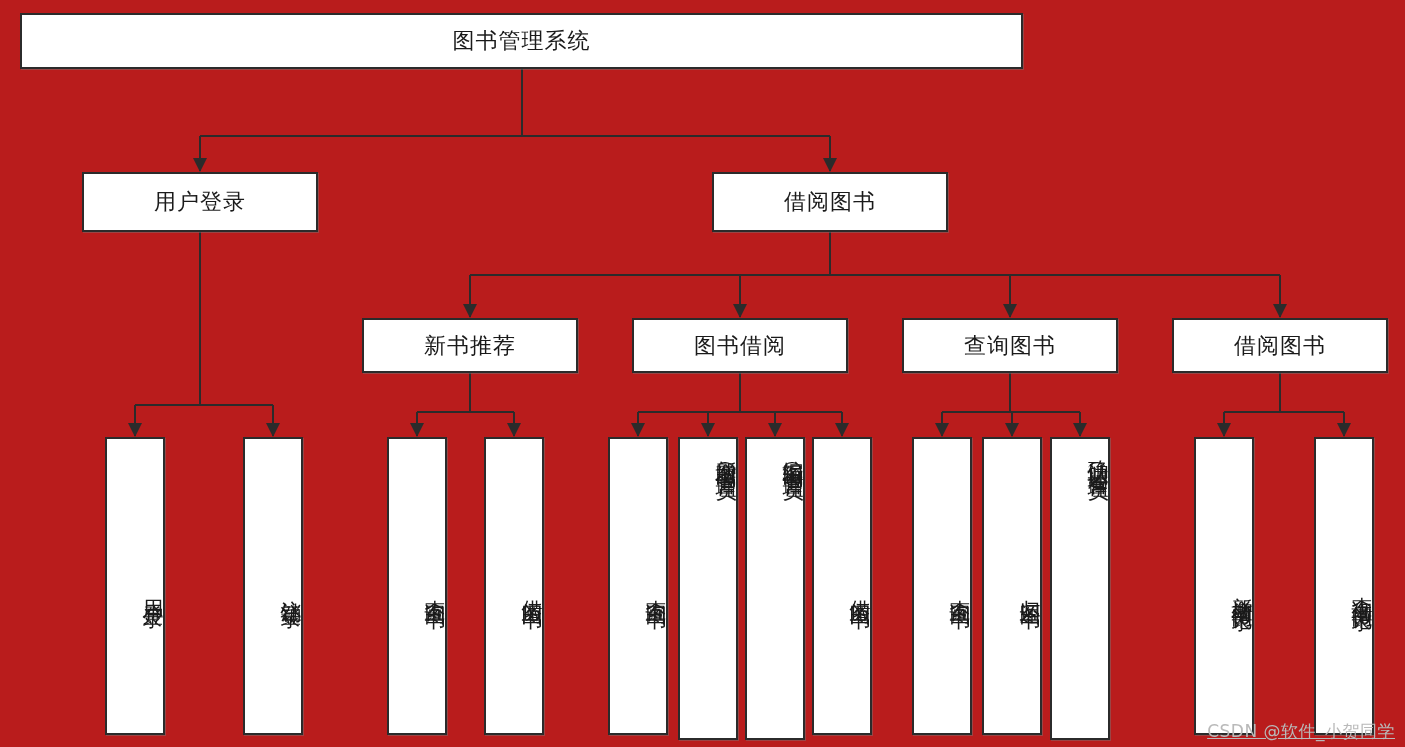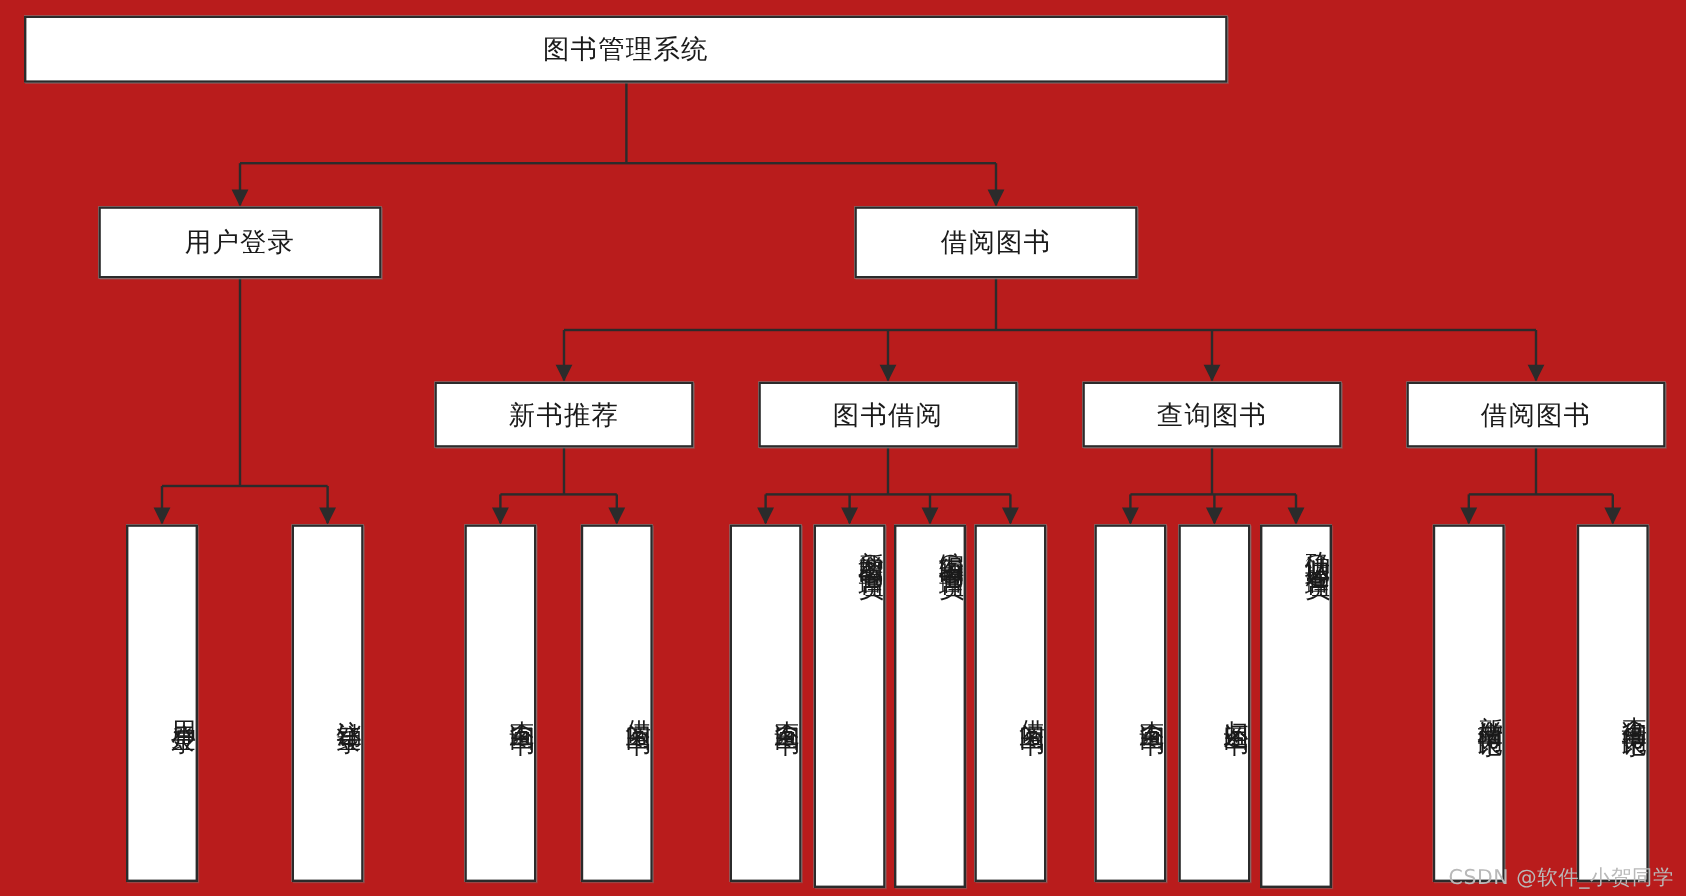--- a/index.html
+++ b/index.html
@@ -63,20 +63,21 @@
     border-top: 14px solid #2b2b2b;
   }
   #watermark {
     position: absolute;
     right: 10px;
     bottom: 4px;
     font-size: 17px;
     color: #b9b9b9;
     white-space: nowrap;
     letter-spacing: 0.5px;
+    text-decoration: underline;
   }
 </style>
 </head>
 <body>
 
 <div id="canvas">
 
   <div id="edges">
       <div class="edge edge-v" style="left: 520.5px; top: 69px; height: 67px;"></div>
       <div class="edge edge-h" style="left: 200px; top: 135px; width: 630px;"></div>

